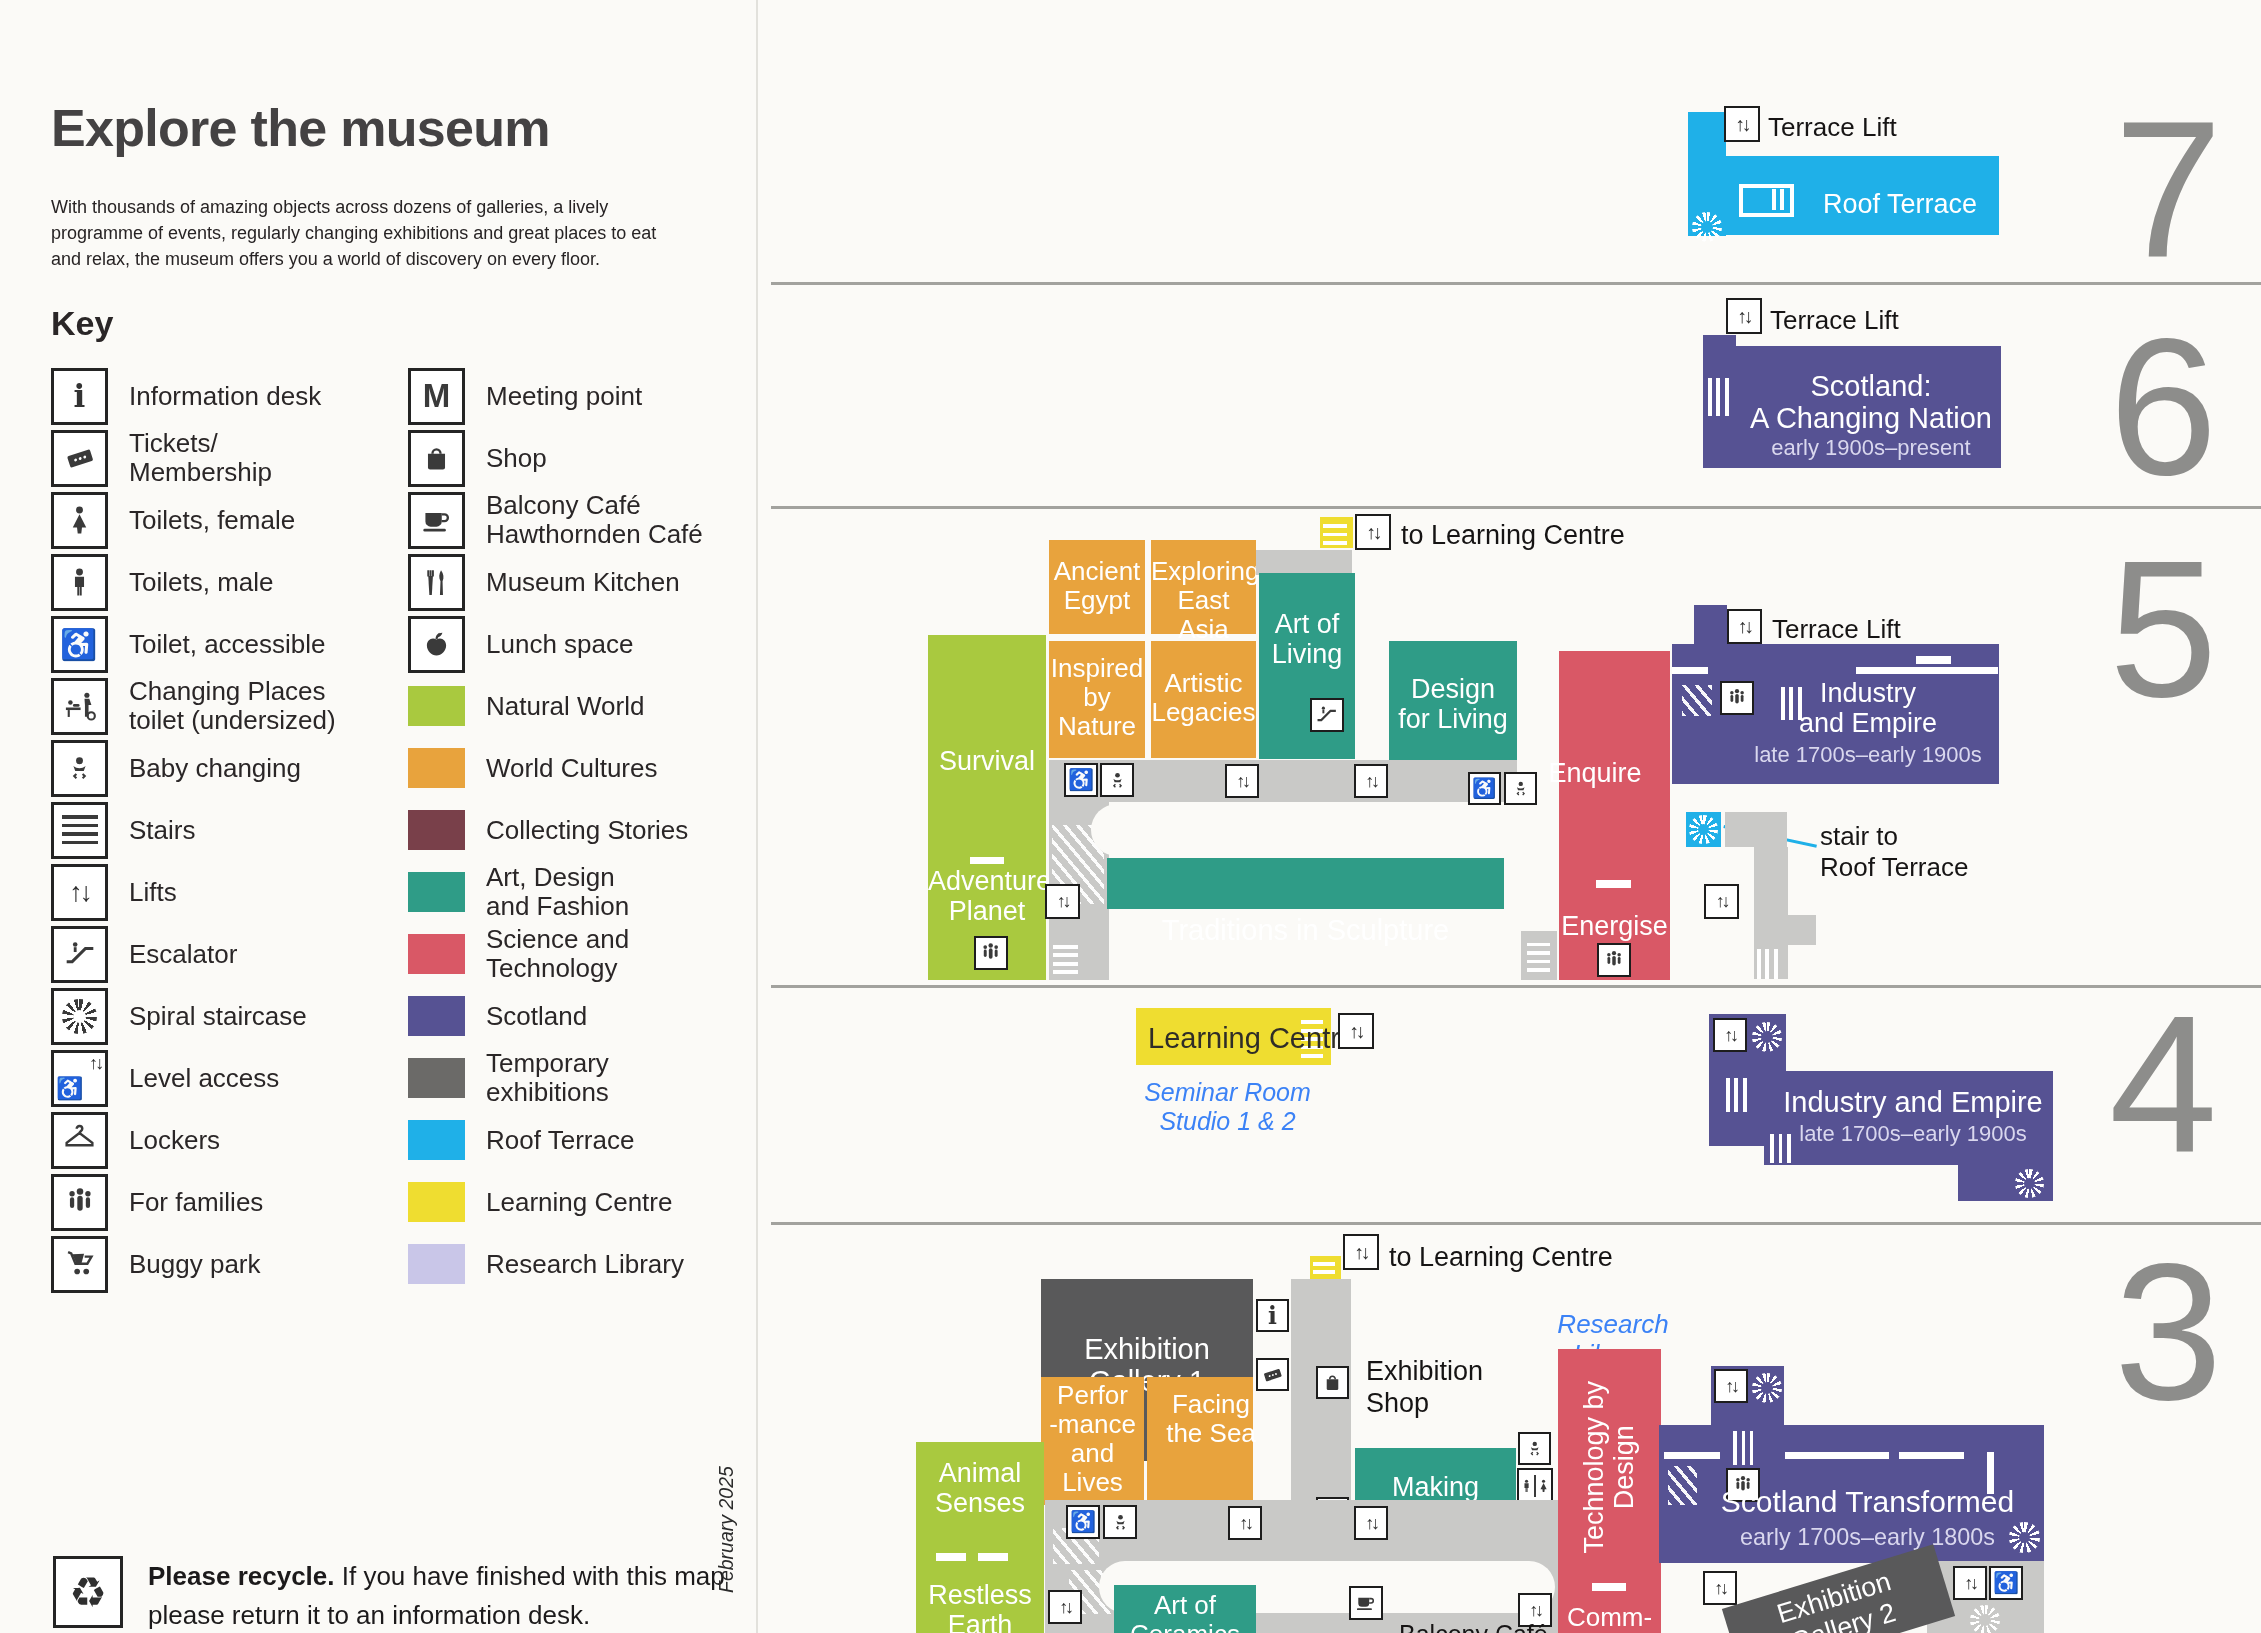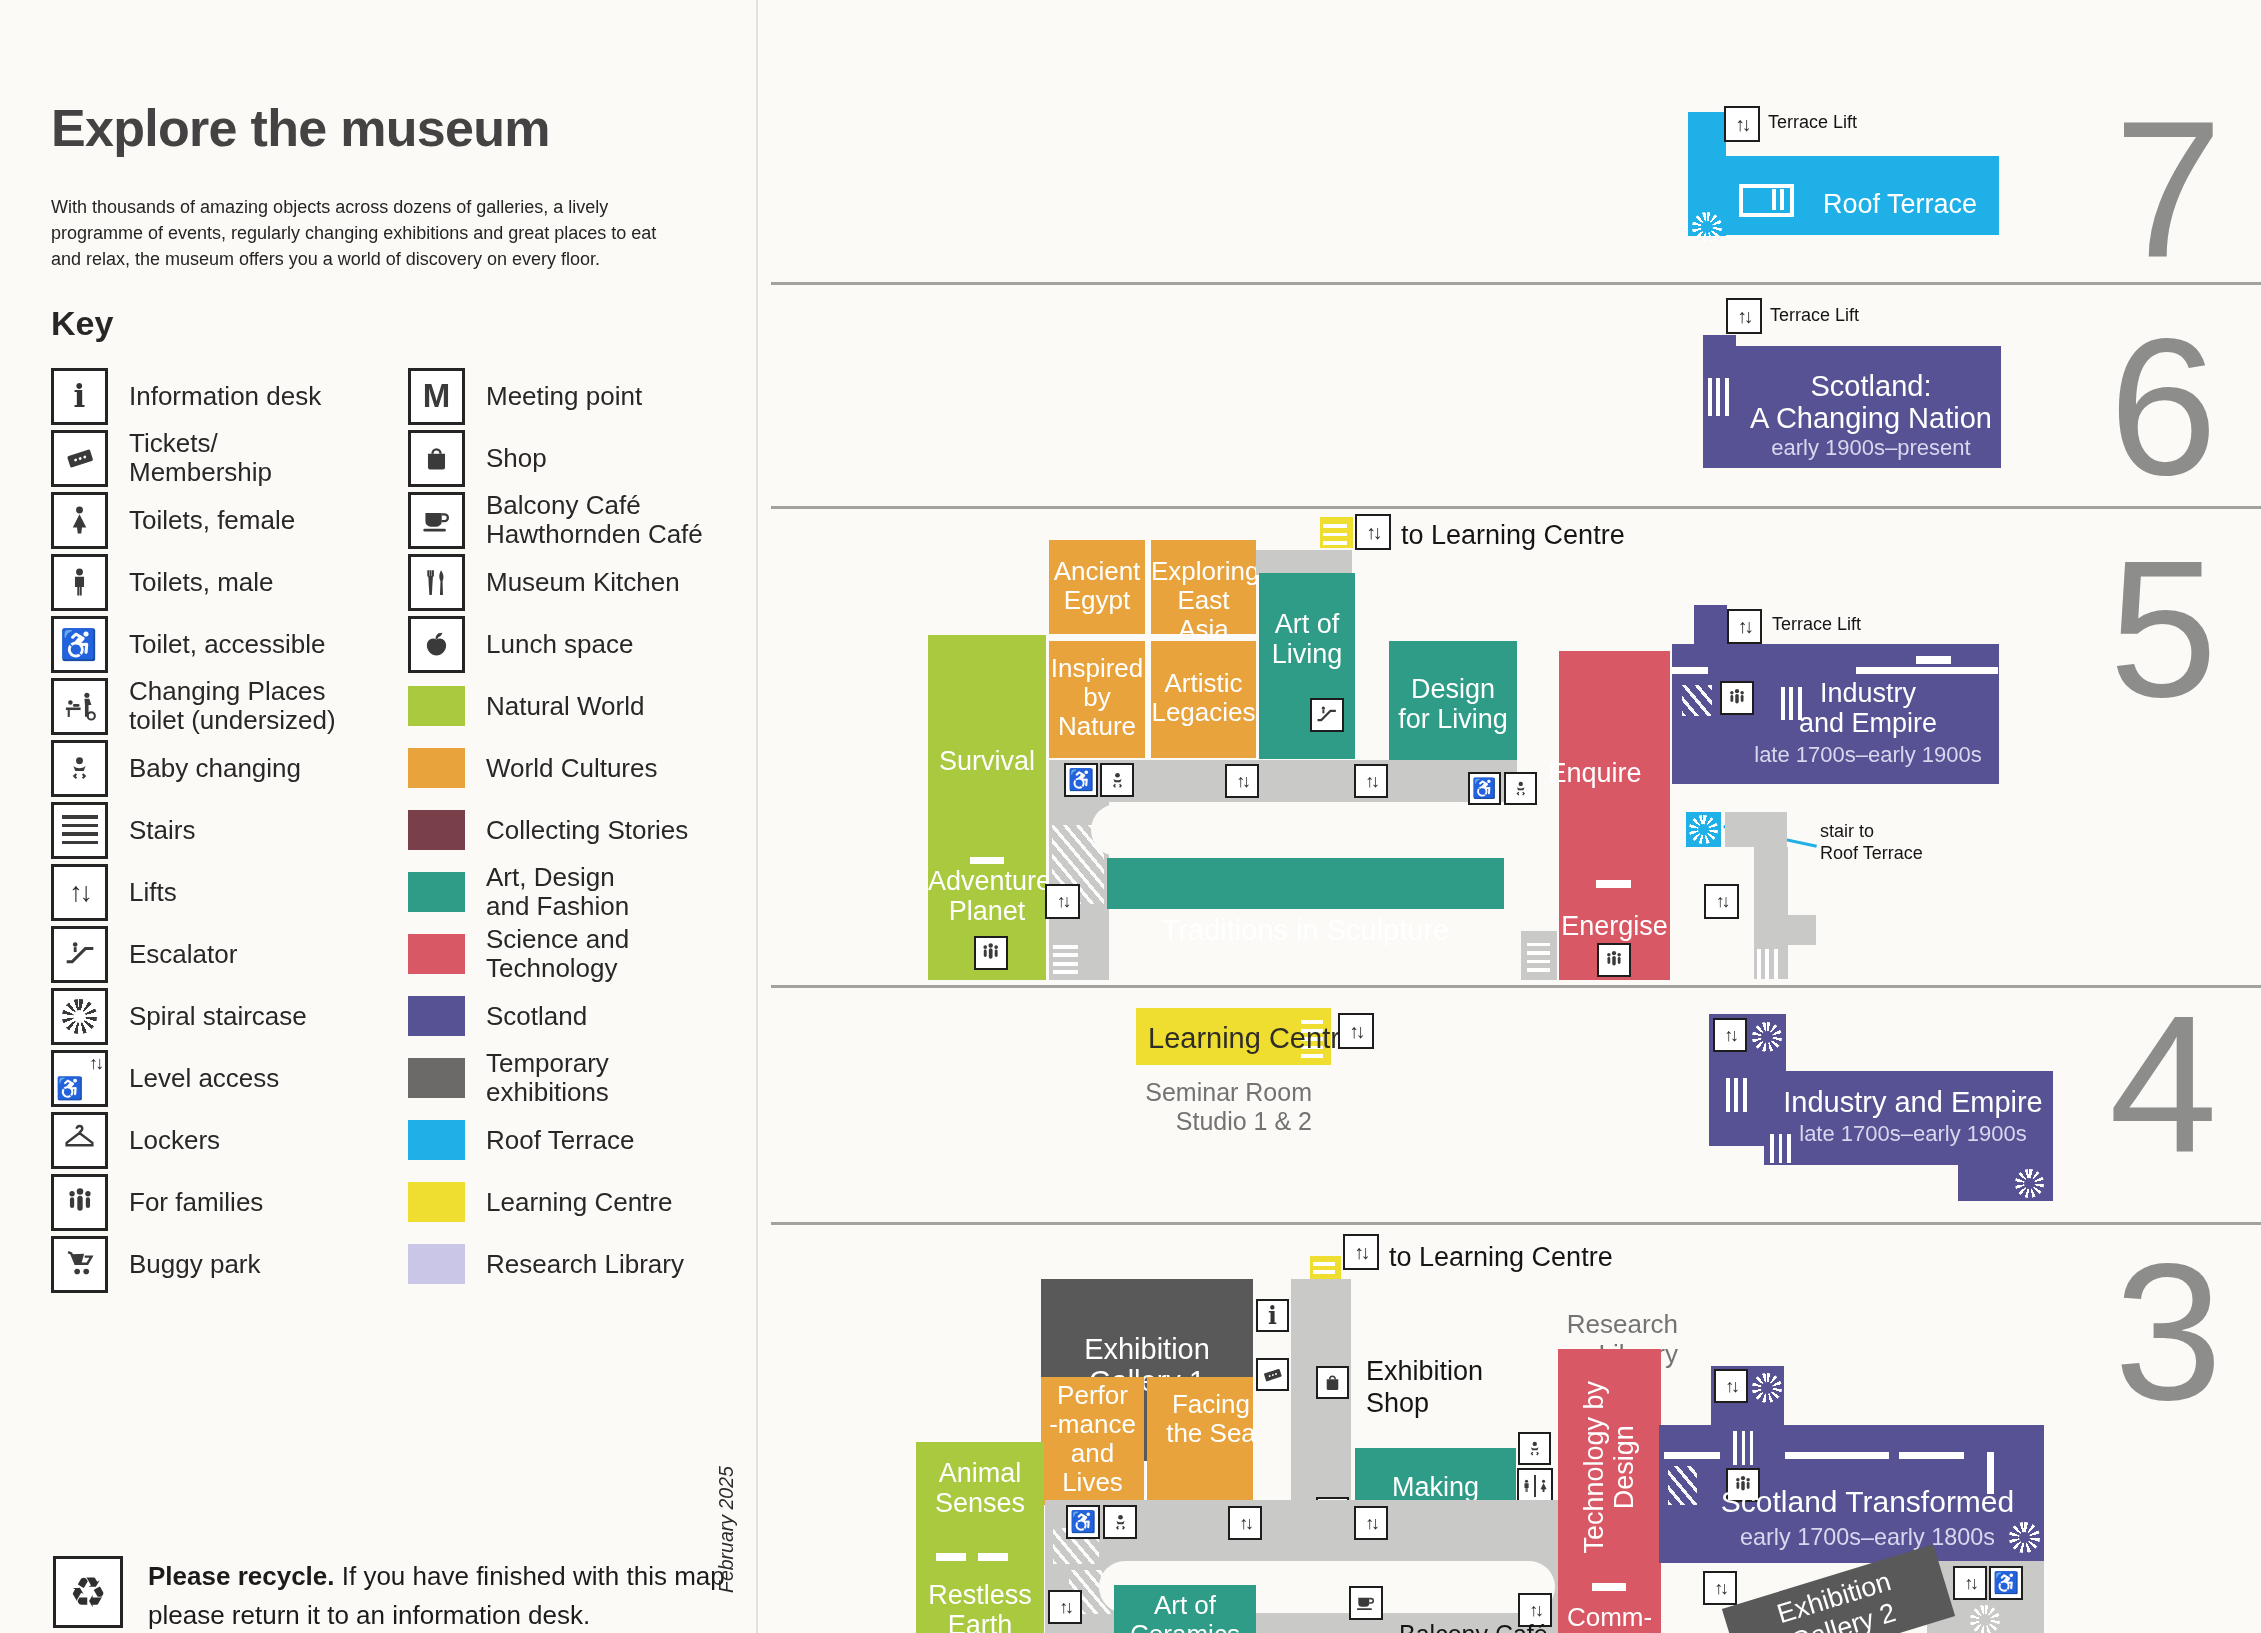--- a/index.html
+++ b/index.html
@@ -25,22 +25,22 @@
   .date{position:absolute;left:715px;top:1593px;transform:rotate(-90deg);transform-origin:0 0;
         font-size:19.5px;font-style:italic;color:#2b2b2b;white-space:nowrap;}
   .fold{position:absolute;left:756px;top:0;width:2px;height:1634px;background:#e2e1dc;}
   
   .hr{position:absolute;height:3.3px;background:#a2a29e;left:771px;width:1490px;}
   .num{position:absolute;font-size:195px;line-height:0.75;color:#8d8d8b;letter-spacing:-3.9px;}
   .blk{position:absolute;}
   .tx{background-image:repeating-linear-gradient(45deg,rgba(255,255,255,.07) 0 2.6px,rgba(0,0,0,.04) 2.6px 5.2px);}
   .grey{background:#c9c9c7;}
   .rm{position:absolute;color:#fff;text-align:center;white-space:pre-line;line-height:1.12;font-size:27px;}
-  .dk{position:absolute;color:#737373;text-align:right;white-space:pre-line;line-height:1.14;font-size:26px;}
-  .lbl{position:absolute;color:#161414;font-size:18px;white-space:pre-line;line-height:1.2;}
+  .dk{position:absolute;color:#3b82f6;text-align:center;white-space:pre-line;line-height:1.14;font-size:26px;font-style:italic;}
+  .lbl{position:absolute;color:#161414;font-size:26px;white-space:pre-line;line-height:1.2;}
   .box{position:absolute;background:#fff;border:2.6px solid #1d1d1d;box-sizing:border-box;
        display:flex;align-items:center;justify-content:center;}
   .ar{font-weight:700;letter-spacing:-3.3px;color:#2e2e2e;font-size:19.5px;}
   .wch{color:#2f2f2f;}
   svg{fill:#3a3a3a;}
   .spiral{position:relative;border-radius:50%;
           background:repeating-conic-gradient(var(--spoke) 0 13deg,transparent 13deg 31deg);}
   .spiral::after{content:"";position:absolute;inset:31%;border-radius:50%;background:var(--hole);}
   .barsv{background:repeating-linear-gradient(90deg,#fff 0 3.9px,transparent 3.9px 8.5px);}
   .barsh{background:repeating-linear-gradient(0deg,#fff 0 3.9px,transparent 3.9px 8.5px);}

